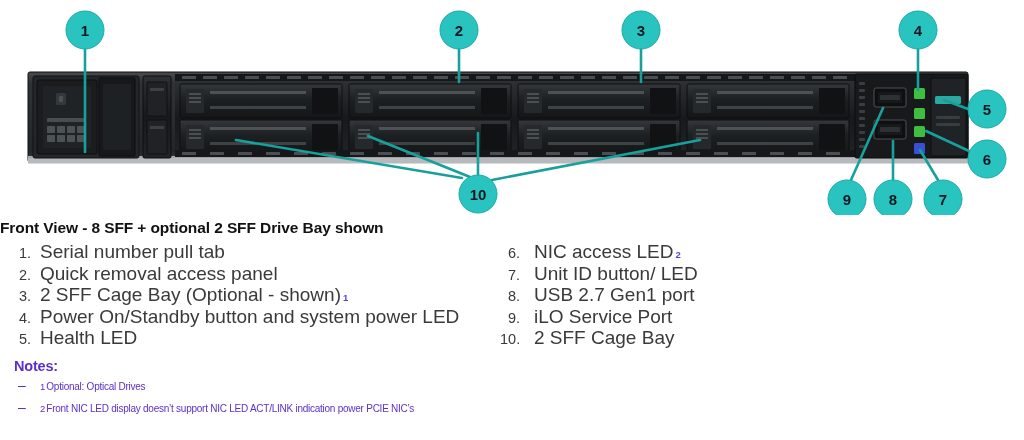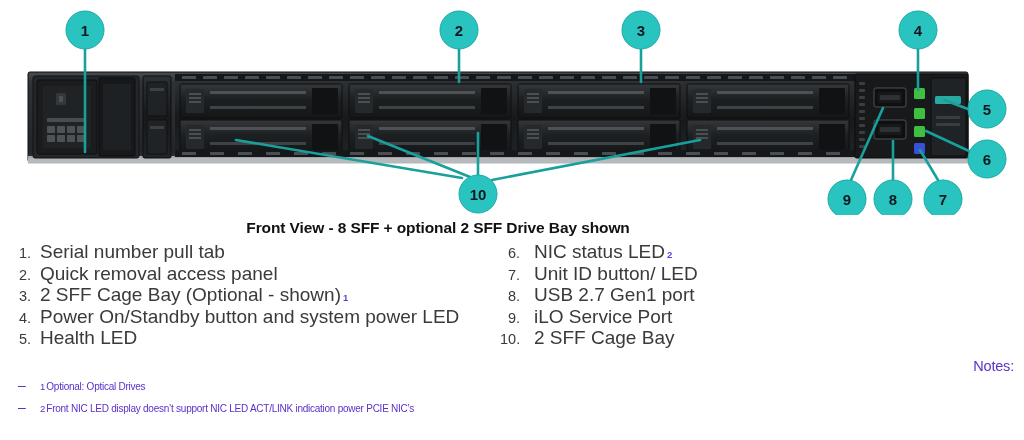--- a/index.html
+++ b/index.html
@@ -11,21 +11,21 @@
     overflow: hidden;
   }
   #root { position: relative; width: 1024px; height: 440px; background:#fff; }
 
   
   #diagram { position: absolute; left:0; top:0; width:1024px; height:215px; }
 
   
   .view-title {
     position: absolute; left: 0; top: 219px; width: 876px;
-    text-align: center;
+    text-align: left;
     font-size: 15.5px; font-weight: bold; color: #111111;
     letter-spacing: -0.1px;
   }
 
   
   .legend { position: absolute; top: 241px; left: 0; width: 1024px; height: 118px; }
   .legend-col { position: absolute; top: 0; }
   .legend-col.left  { left: 14px;  width: 470px; }
   .legend-col.right { left: 500px; width: 460px; }
   .legend-row { display: flex; align-items: baseline; height: 21.5px; }
@@ -34,23 +34,22 @@
     flex: 0 0 auto; padding-right: 9px;
   }
   .legend-col.left  .legend-num { width: 26px; }
   .legend-col.right .legend-num { width: 34px; padding-right: 14px; }
   .legend-label { color: #3a3a3a; font-size: 19px; white-space: nowrap; }
   .sup { color: #5b3fd6; font-size: 9.5px; vertical-align: super; padding-left: 2px; font-weight:600; }
 
   
   .notes { position: absolute; left: 14px; top: 358px; width: 1000px; }
   .notes-head {
-    color: #5b2fc9; font-size: 14.5px; font-weight: normal; letter-spacing:-0.2px;
+    color: #5b2fc9; font-size: 14.5px; font-weight: bold; letter-spacing:-0.2px;
     margin-bottom: 3px;
-    text-align: right;
   }
   .note-row { display: flex; align-items: baseline; height: 22px; }
   .note-dash { color: #5b2fc9; font-size: 14px; width: 26px; flex:0 0 auto; text-align:left; padding-left:4px;}
   .note-text { color: #5b2fc9; font-size: 10px; letter-spacing: -0.25px; white-space: nowrap; }
   .note-sup { font-size: 9.5px; vertical-align: super; padding-right: 1px; }
 
   
   .cal-num { font-family: "Liberation Sans", sans-serif; font-size: 15px; font-weight: bold; fill: #101820; }
 </style>
 </head>
@@ -419,21 +418,21 @@
       </div>
       <div class="legend-row">
         <span class="legend-num">5.</span>
         <span class="legend-label">Health LED</span>
       </div>
     </div>
 
     <div class="legend-col right">
       <div class="legend-row">
         <span class="legend-num">6.</span>
-        <span class="legend-label">NIC status LED</span>
+        <span class="legend-label">NIC access LED</span>
         <span class="sup">2</span>
       </div>
       <div class="legend-row">
         <span class="legend-num">7.</span>
         <span class="legend-label">Unit ID button/ LED</span>
       </div>
       <div class="legend-row">
         <span class="legend-num">8.</span>
         <span class="legend-label">USB 2.7 Gen1 port</span>
       </div>

